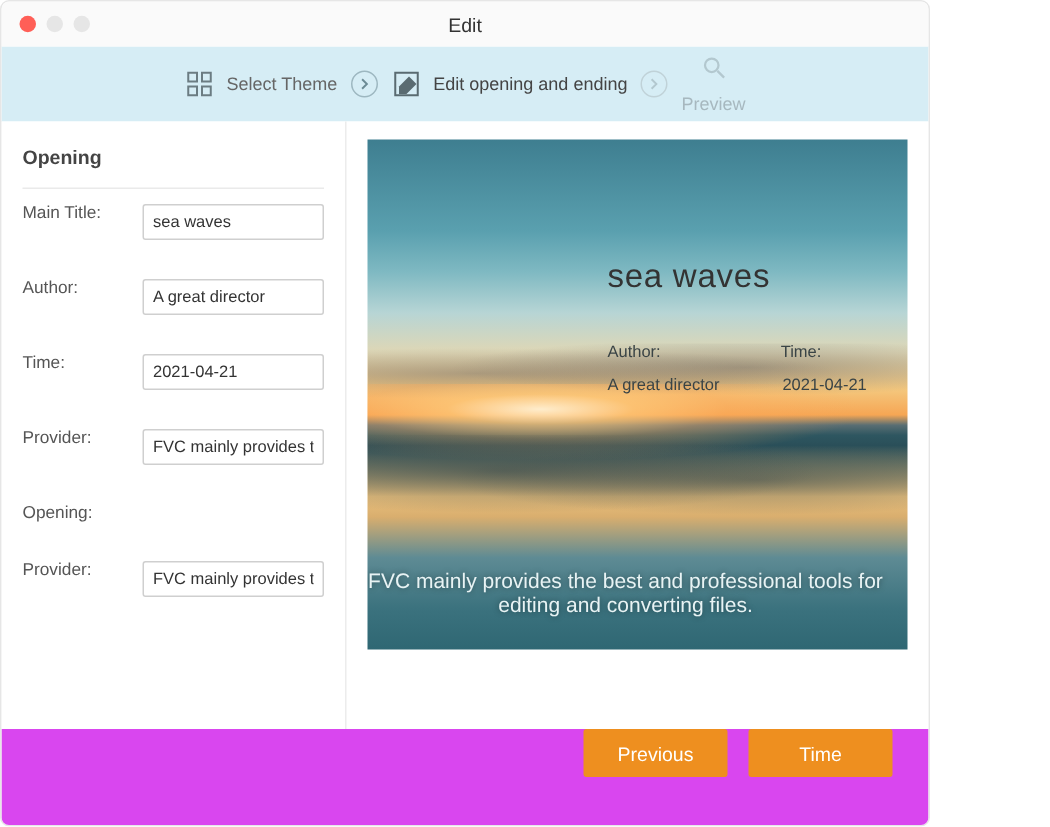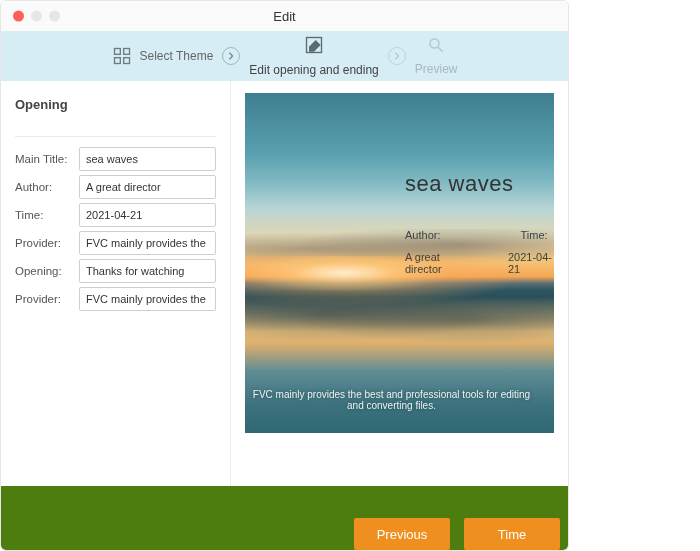--- a/index.html
+++ b/index.html
@@ -4,21 +4,21 @@
 <style>
   * { box-sizing: border-box; margin: 0; padding: 0; }
   body {
     font-family: -apple-system, "Helvetica Neue", Arial, sans-serif;
     background: #fff;
     width: 700px;
     height: 551px;
     overflow: hidden;
   }
   .window {
-    width: 569px;
+    width: 620px;
     height: 551px;
     display: flex;
     flex-direction: column;
     border: 1px solid #e6e6e6;
     border-radius: 6px;
     overflow: hidden;
   }
   .titlebar {
     height: 30px;
     display: flex;
@@ -54,21 +54,21 @@
     gap: 9px;
     padding: 0 20px;
   }
   .step {
     display: flex;
     align-items: center;
     gap: 8px;
     color: #666;
     font-size: 12px;
   }
-  .step.active { color: #444; flex-direction: column; }
+  .step.active { color: #444; }
   .step.inactive { color: #a7b8bf; flex-direction: column; }
   .step .icon { display: flex; align-items: center; justify-content: center; }
   .chev {
     width: 18px; height: 18px; border: 1.5px solid #9db7c0; border-radius: 50%;
     display: flex; align-items: center; justify-content: center;
   }
   .chev svg { width: 8px; height: 8px; }
   .content {
     flex: 1;
     display: flex;
@@ -79,29 +79,28 @@
     border-right: 1px solid #ececec;
     padding: 14px 14px 14px 14px;
     font-size: 12px;
     color: #333;
   }
   .section-title {
     font-weight: 600;
     color: #444;
     font-size: 13px;
     border-bottom: 1px solid #eaeaea;
-    padding-bottom: 24px;
+    padding-bottom: 13px;
     margin-bottom: 10px;
     margin-top: 2px;
   }
   .field {
     display: flex;
-    align-items: center;
-    gap: 6px;
-    margin-bottom: 4px;
+    gap: 22px;
+    margin-bottom: 26px;
   }
   .field label {
     width: 58px;
     color: #555;
     font-size: 11.5px;
   }
   .field input {
     flex: 1;
     height: 24px;
     border: 1px solid #cfcfcf;
@@ -183,32 +182,32 @@
     top: 158px; left: 160px;
     display: flex;
     gap: 42px;
     font-size: 11px;
     color: #3a4446;
   }
   .ov-footer {
     bottom: 22px;
     left: 0; right: 16px;
     text-align: center;
-    font-size: 10px;
+    font-size: 14px;
     color: #e8f3f4;
     text-shadow: 0 0 4px rgba(0,0,0,0.4);
   }
   .footer {
     height: 64px;
     display: flex;
     justify-content: flex-end;
-    align-items: flex-end;
+    align-items: flex-start;
     gap: 14px;
-    padding: 0 8px;
-    background: #4d7c0f;
+    padding: 0 24px;
+    background: #d946ef;
   }
   .btn {
     min-width: 96px;
     height: 32px;
     background: #ee8f1f;
     color: #fff;
     border: none;
     border-radius: 2px;
     font-size: 13px;
     cursor: pointer;
@@ -287,21 +286,20 @@
         <input type="text" value="2021-04-21" style="">
       </div>
       <div class="field">
         <label>Provider:</label>
         <input type="text" value="FVC mainly provides the best a" style="">
       </div>
 
 
       <div class="field">
         <label>Opening:</label>
-        <input type="text" value="Thanks for watching" style="">
       </div>
       <div class="field">
         <label>Provider:</label>
         <input type="text" value="FVC mainly provides the best a" style="">
       </div>
     </div>
 
     <div class="preview">
       <div class="canvas">
         <div class="clouds"></div>

